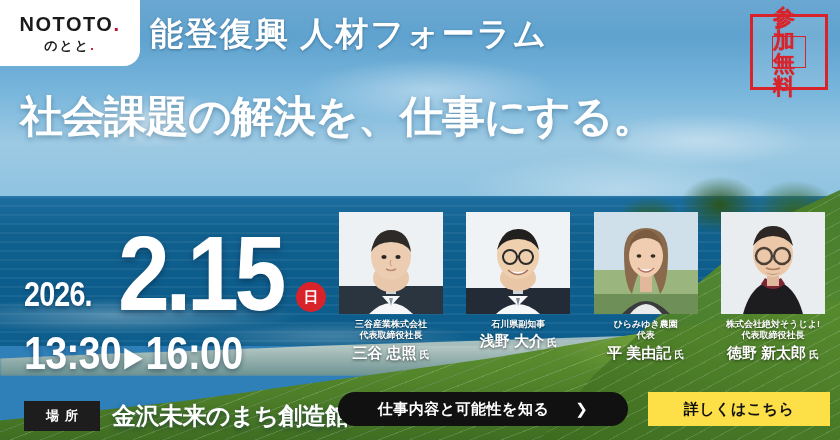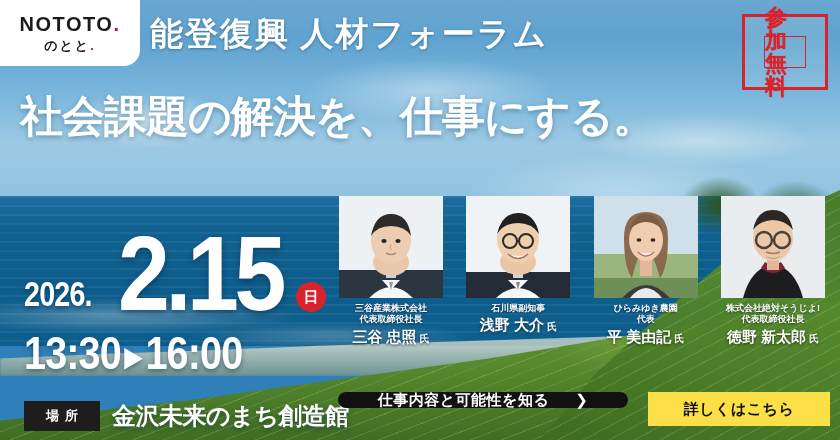--- a/index.html
+++ b/index.html
@@ -97,21 +97,21 @@
   #forum-title{
     position:absolute;left:150px;top:12px;
     font-family:"Liberation Serif","DejaVu Serif",serif;
     font-size:33px;font-weight:bold;color:#ffffff;letter-spacing:2px;
     text-shadow:0 1px 3px rgba(10,50,80,.45);
     white-space:nowrap;
   }
 
   
   #free-badge{
-    position:absolute;right:12px;top:14px;width:86px;height:76px;
+    position:absolute;right:12px;top:14px;width:78px;height:76px;
     border:3px solid #d8232a;padding:19px;box-sizing:border-box;background:rgba(255,255,255,.12);
   }
   #free-badge .inner{
     width:100%;height:100%;border:1px solid #d8232a;box-sizing:border-box;
     display:flex;flex-direction:column;align-items:center;justify-content:center;
     line-height:1.05;
   }
   #free-badge .line{
     font-size:22px;font-weight:bold;color:#d8232a;letter-spacing:1px;
     text-shadow:0 0 1px #d8232a;
@@ -168,41 +168,41 @@
     background:#1d1d1d;color:#fff;font-size:13px;font-weight:bold;
     padding:6px 16px;letter-spacing:6px;text-indent:6px;
   }
   #venue .name{
     font-size:24px;font-weight:bold;color:#fff;letter-spacing:-0.5px;
     text-shadow:0 2px 5px rgba(0,30,60,.5);white-space:nowrap;
   }
 
   
   #speakers{
-    position:absolute;left:332px;top:196px;width:500px;height:182px;
+    position:absolute;left:332px;top:212px;width:500px;height:182px;
     display:flex;justify-content:space-between;
   }
   .speaker{width:118px;display:flex;flex-direction:column;align-items:center;}
   .portrait{
     width:104px;height:102px;background:#cfd7de;overflow:hidden;position:relative;
   }
   .portrait svg{display:block;width:100%;height:100%;}
   .sp-org{
     margin-top:5px;font-size:9px;font-weight:bold;color:#ffffff;line-height:1.25;
     text-align:center;text-shadow:0 1px 2px rgba(0,0,0,.55);white-space:nowrap;
   }
   .sp-name{
     margin-top:3px;font-size:15px;font-weight:bold;color:#ffffff;line-height:1;
     text-shadow:0 1px 3px rgba(0,0,0,.6);white-space:nowrap;
   }
   .sp-name .suffix{font-size:10px;margin-left:3px;}
 
   
   #cta-primary{
-    position:absolute;left:338px;top:392px;width:290px;height:16px;
+    position:absolute;left:338px;top:392px;width:290px;height:34px;
     background:#111111;color:#ffffff;border-radius:17px;
     display:flex;align-items:center;justify-content:center;gap:26px;
     font-size:15px;font-weight:bold;letter-spacing:.5px;
   }
   #cta-primary .chev{font-size:15px;font-weight:normal;}
   #cta-secondary{
     position:absolute;left:648px;top:392px;width:182px;height:34px;
     background:#fde047;color:#111111;
     display:flex;align-items:center;justify-content:center;
     font-size:15px;font-weight:bold;letter-spacing:.5px;

